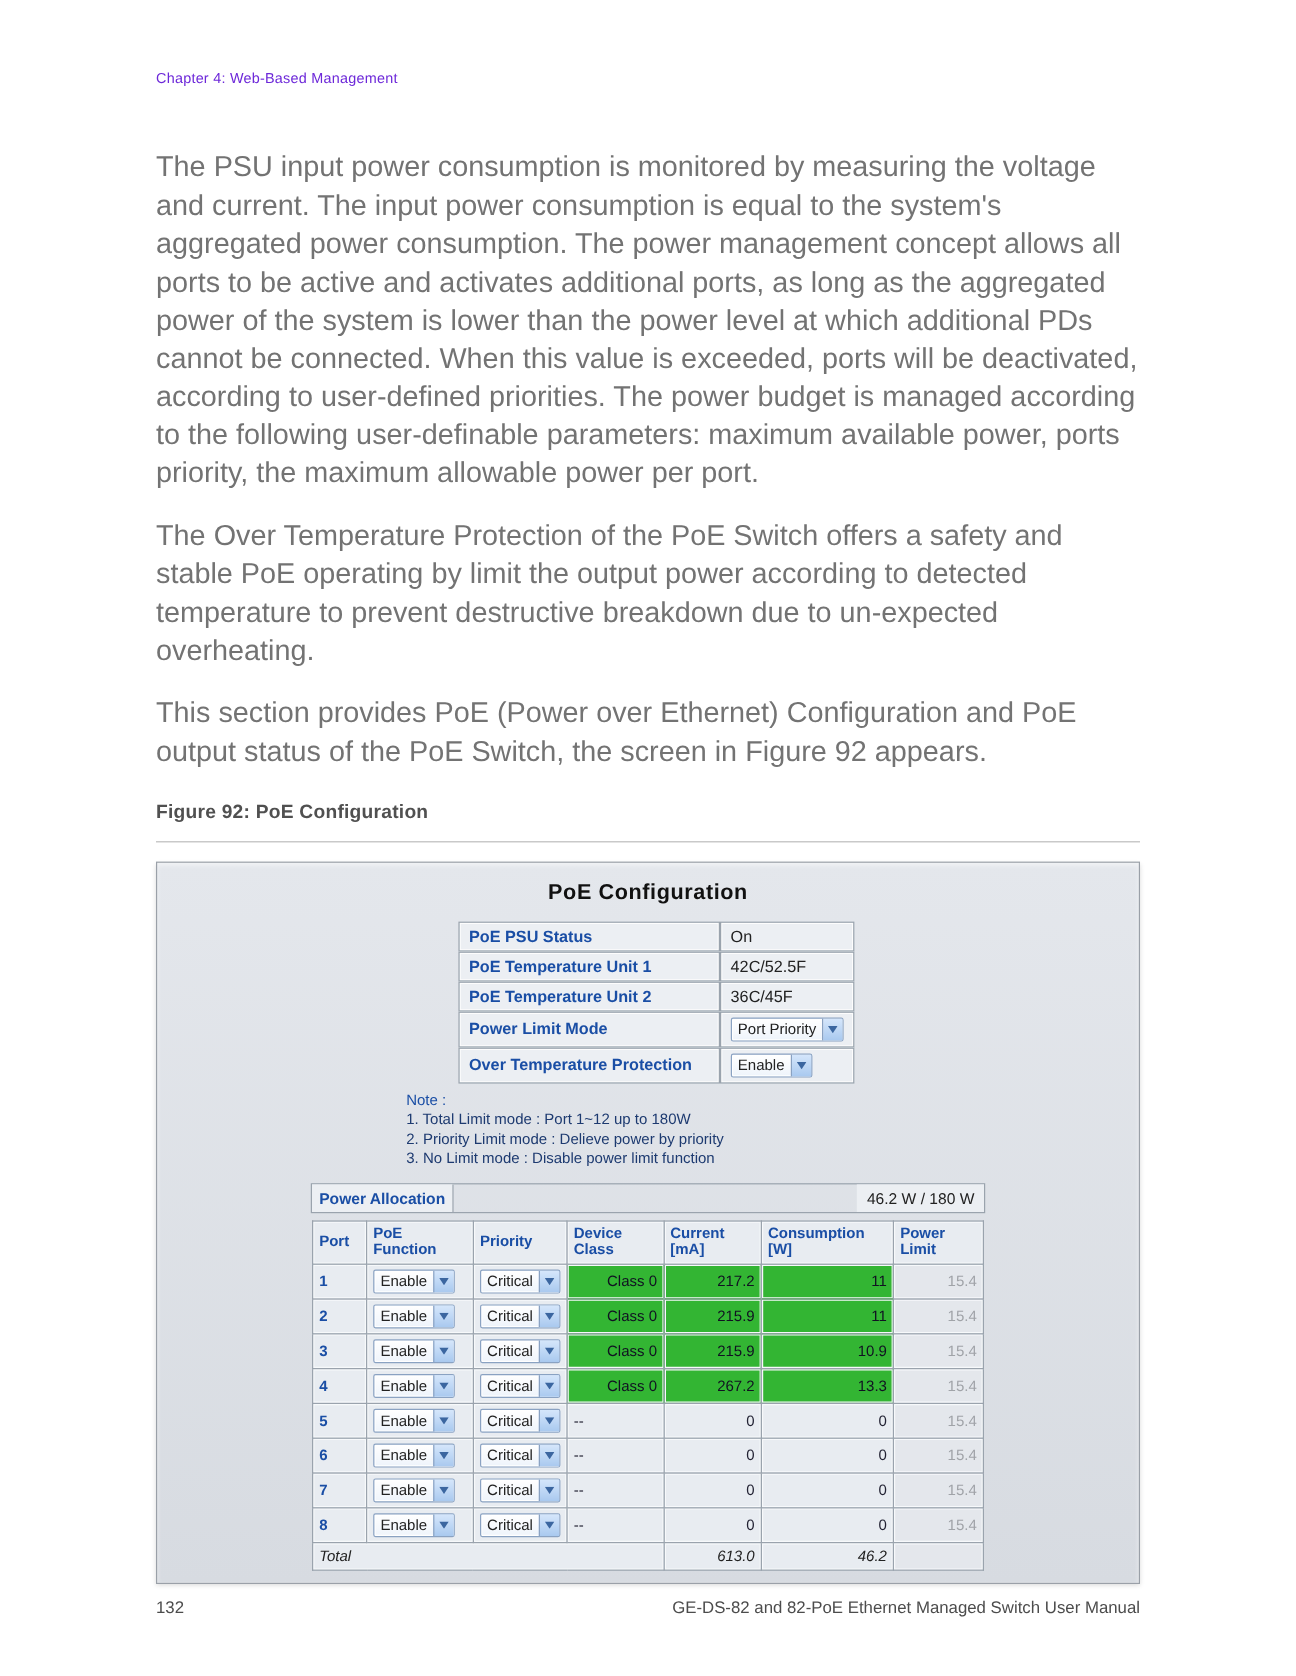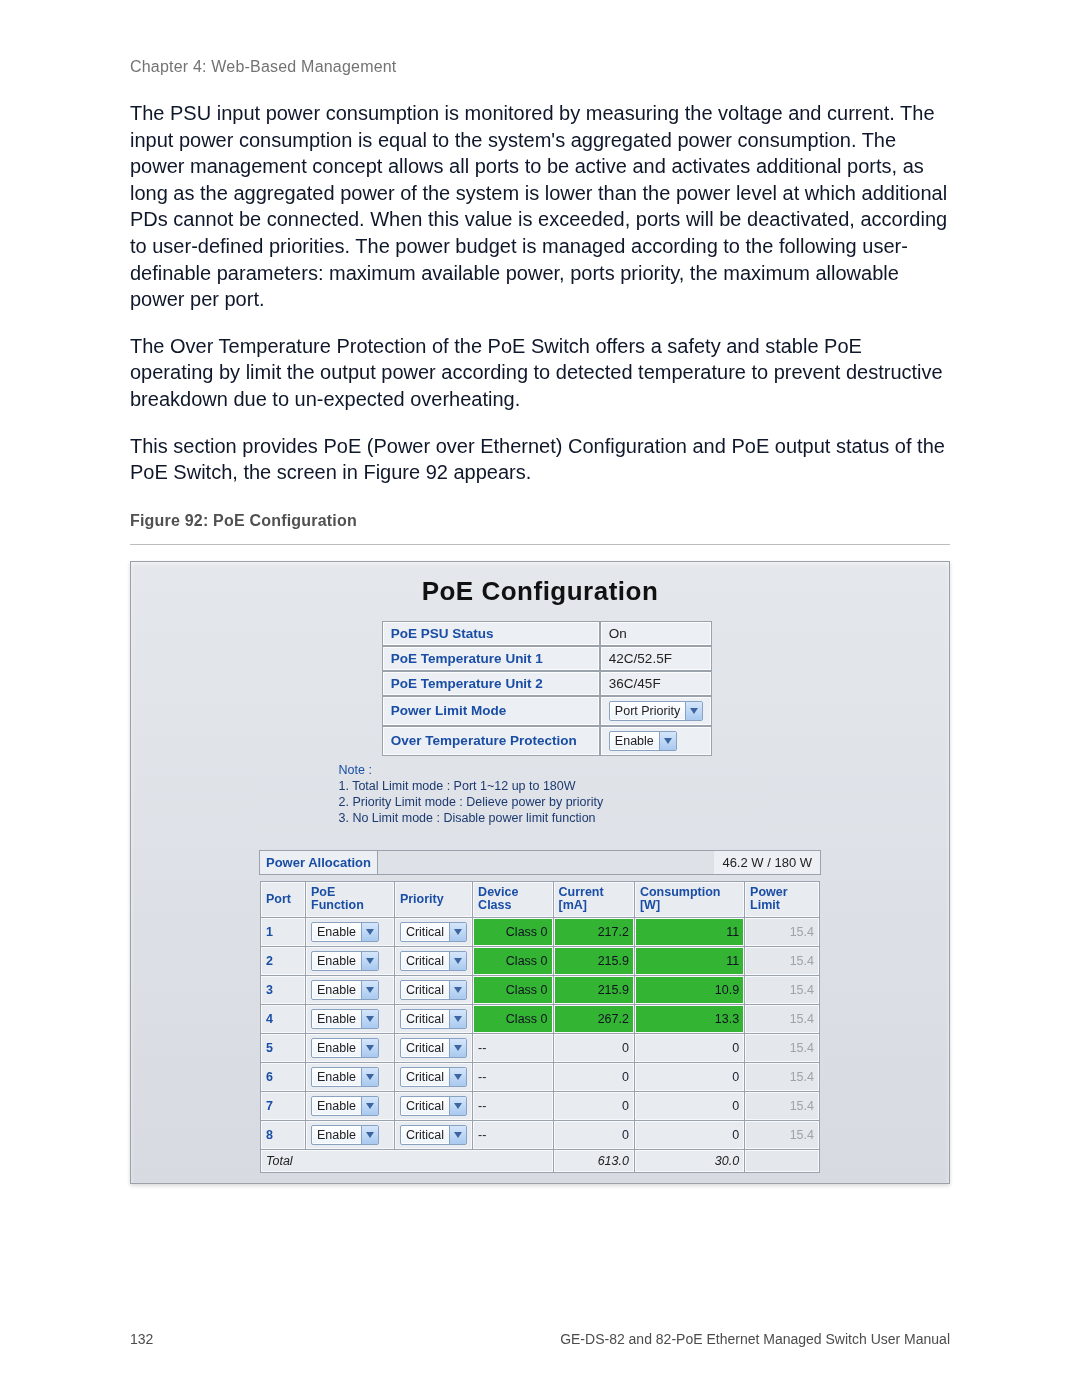--- a/index.html
+++ b/index.html
@@ -11,29 +11,29 @@
   .page {
     width: 1080px;
     min-height: 1397px;
     margin: 0 auto;
     box-sizing: border-box;
     padding: 58px 130px 60px 130px;
     font-family: "Segoe UI", "Trebuchet MS", "Lucida Sans Unicode", sans-serif;
     position: relative;
   }
   .hdr {
-    font-size: 16px;
+    font-size: 12px;
+    color: #6d28d9;
+    margin-bottom: 52px;
+    letter-spacing: .2px;
+  }
+  .para {
+    font-size: 24px;
+    line-height: 1.33;
     color: #737373;
-    margin-bottom: 24px;
-    letter-spacing: .2px;
-  }
-  .para {
-    font-size: 20px;
-    line-height: 1.33;
-    color: #0f172a;
     margin: 0 0 20px 0;
   }
   .fig-cap {
     font-size: 16px;
     font-weight: 700;
     color: #505050;
     margin: 26px 0 14px 0;
     letter-spacing: .2px;
   }
   .fig-hr {
@@ -45,21 +45,21 @@
     border: 1px solid #9aa0a8;
     background: linear-gradient(#e4e7ec, #d7dbe1);
     padding: 14px 20px 10px 20px;
     font-family: Verdana, Geneva, Tahoma, sans-serif;
     color: #223;
     box-shadow: inset 0 2px 4px rgba(255,255,255,.55), 0 2px 4px rgba(0,0,0,.15);
   }
   .shot-title {
     font-family: Arial, sans-serif;
     font-weight: 700;
-    font-size: 26px;
+    font-size: 18px;
     text-align: center;
     color: #111;
     margin: 0 0 14px 0;
     letter-spacing: .5px;
   }
 
   
   .summary {
     border-collapse: separate;
     border-spacing: 0;
@@ -116,21 +116,21 @@
     margin: 0 auto;
     font-size: 12.5px;
     color: #1d3a70;
     line-height: 1.28;
     padding: 2px 0 0 2px;
   }
   .note-blk .note-t { color: #1a4ea5; text-align: right; }
 
   
   .alloc {
-    margin: 24px auto 6px auto;
+    margin: 13px auto 6px auto;
     width: 560px;
     display: flex;
     align-items: center;
     font-size: 13px;
     border: 1px solid #9aa3ad;
   }
   .alloc-l {
     background: #eceff3;
     color: #1a4ea5;
     font-weight: 700;
@@ -476,21 +476,21 @@
             <td class="class">--</td>
             <td class="num">0</td>
             <td class="num">0</td>
             <td class="plimit num">15.4</td>
           </tr>
         </tbody>
       <tfoot>
         <tr class="total">
           <td class="total-lab" colspan="4">Total</td>
           <td class="num">613.0</td>
-          <td class="num">30.0</td>
+          <td class="num">46.2</td>
           <td class="plimit"></td>
         </tr>
       </tfoot>
     </table>
   </div>
 
   <div class="footer">
     <span>132</span>
     <span>GE-DS-82 and 82-PoE Ethernet Managed Switch User Manual</span>
   </div>

